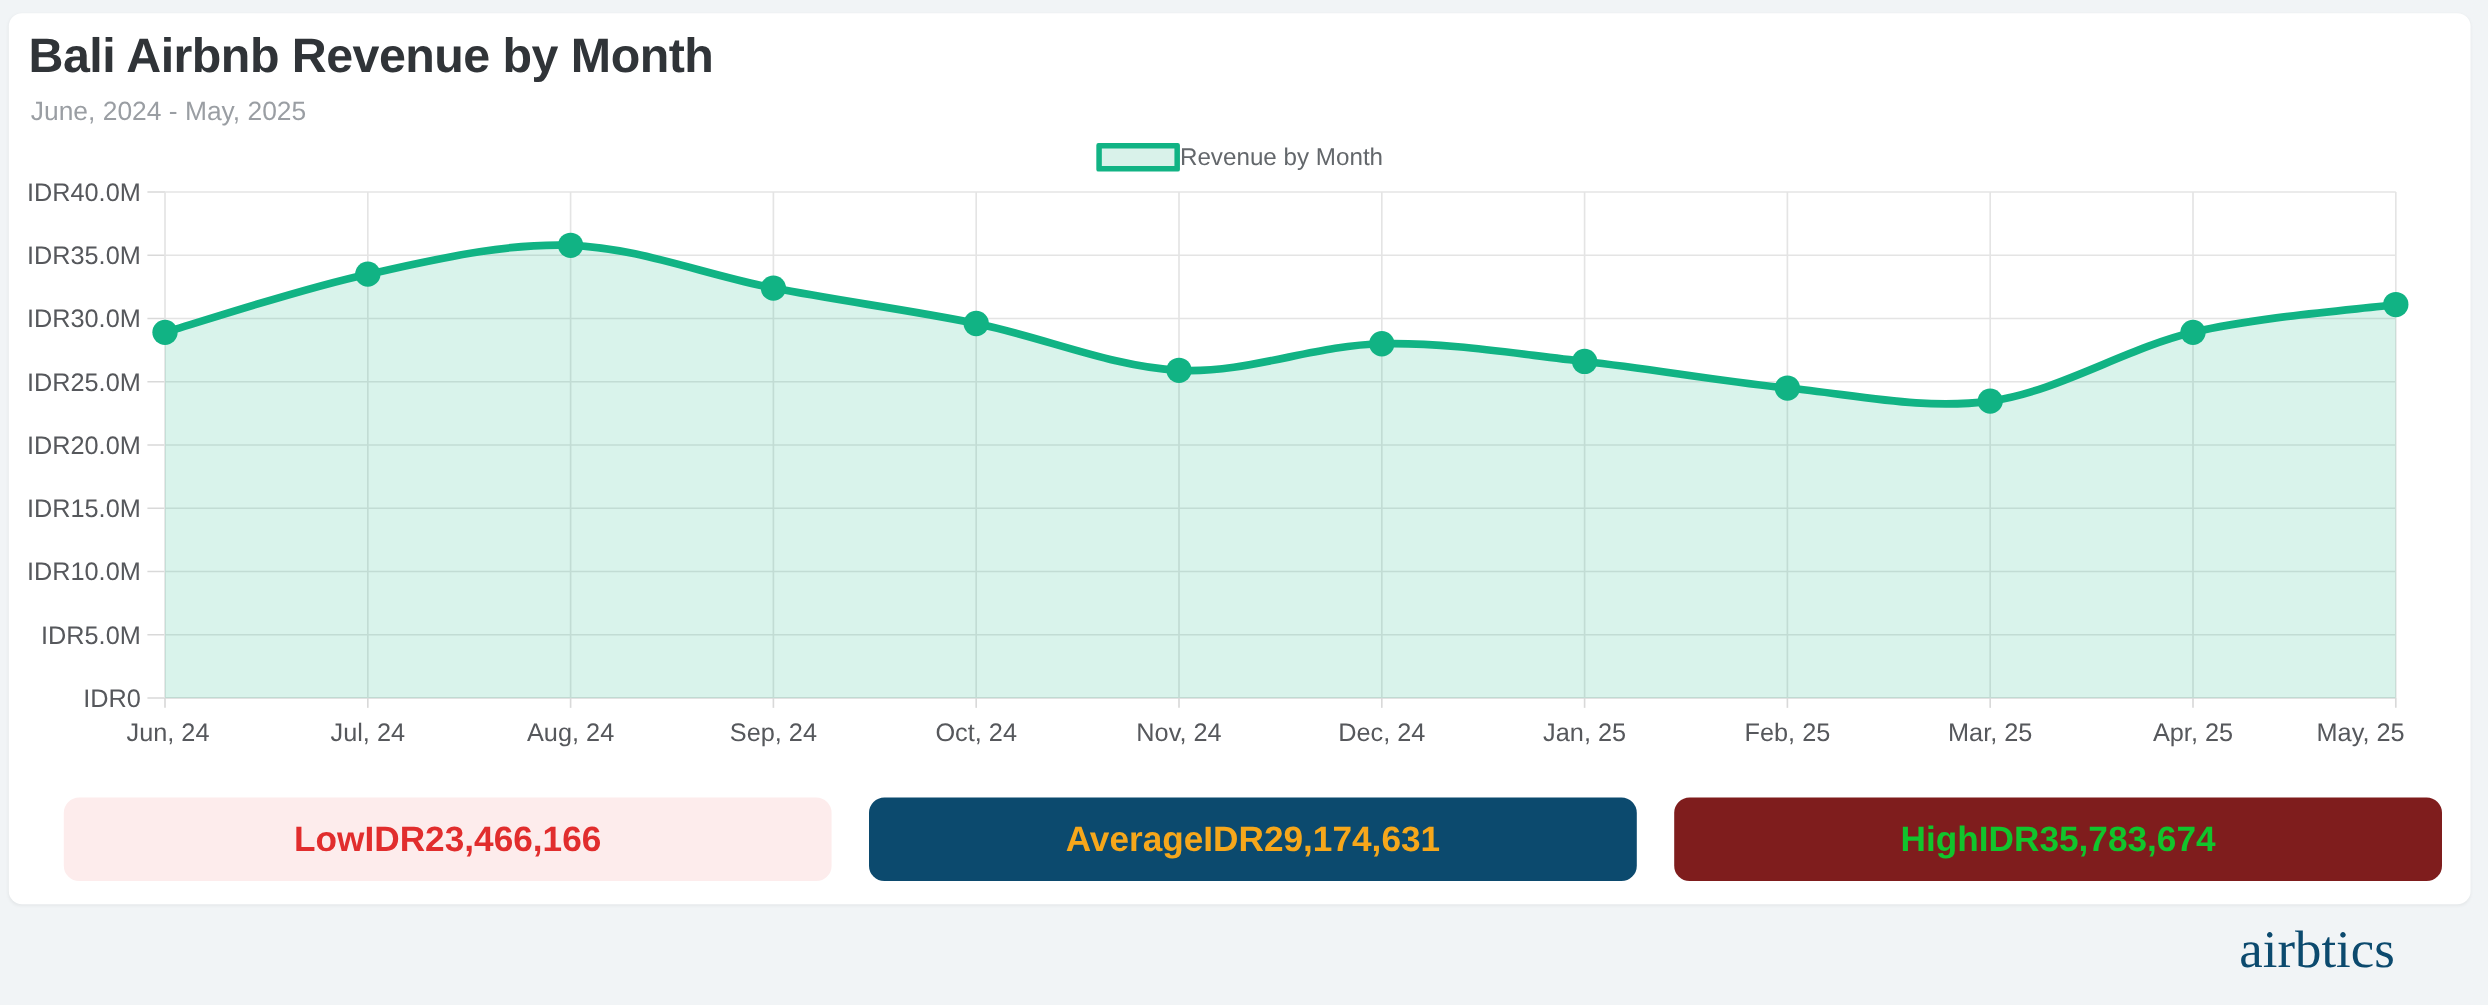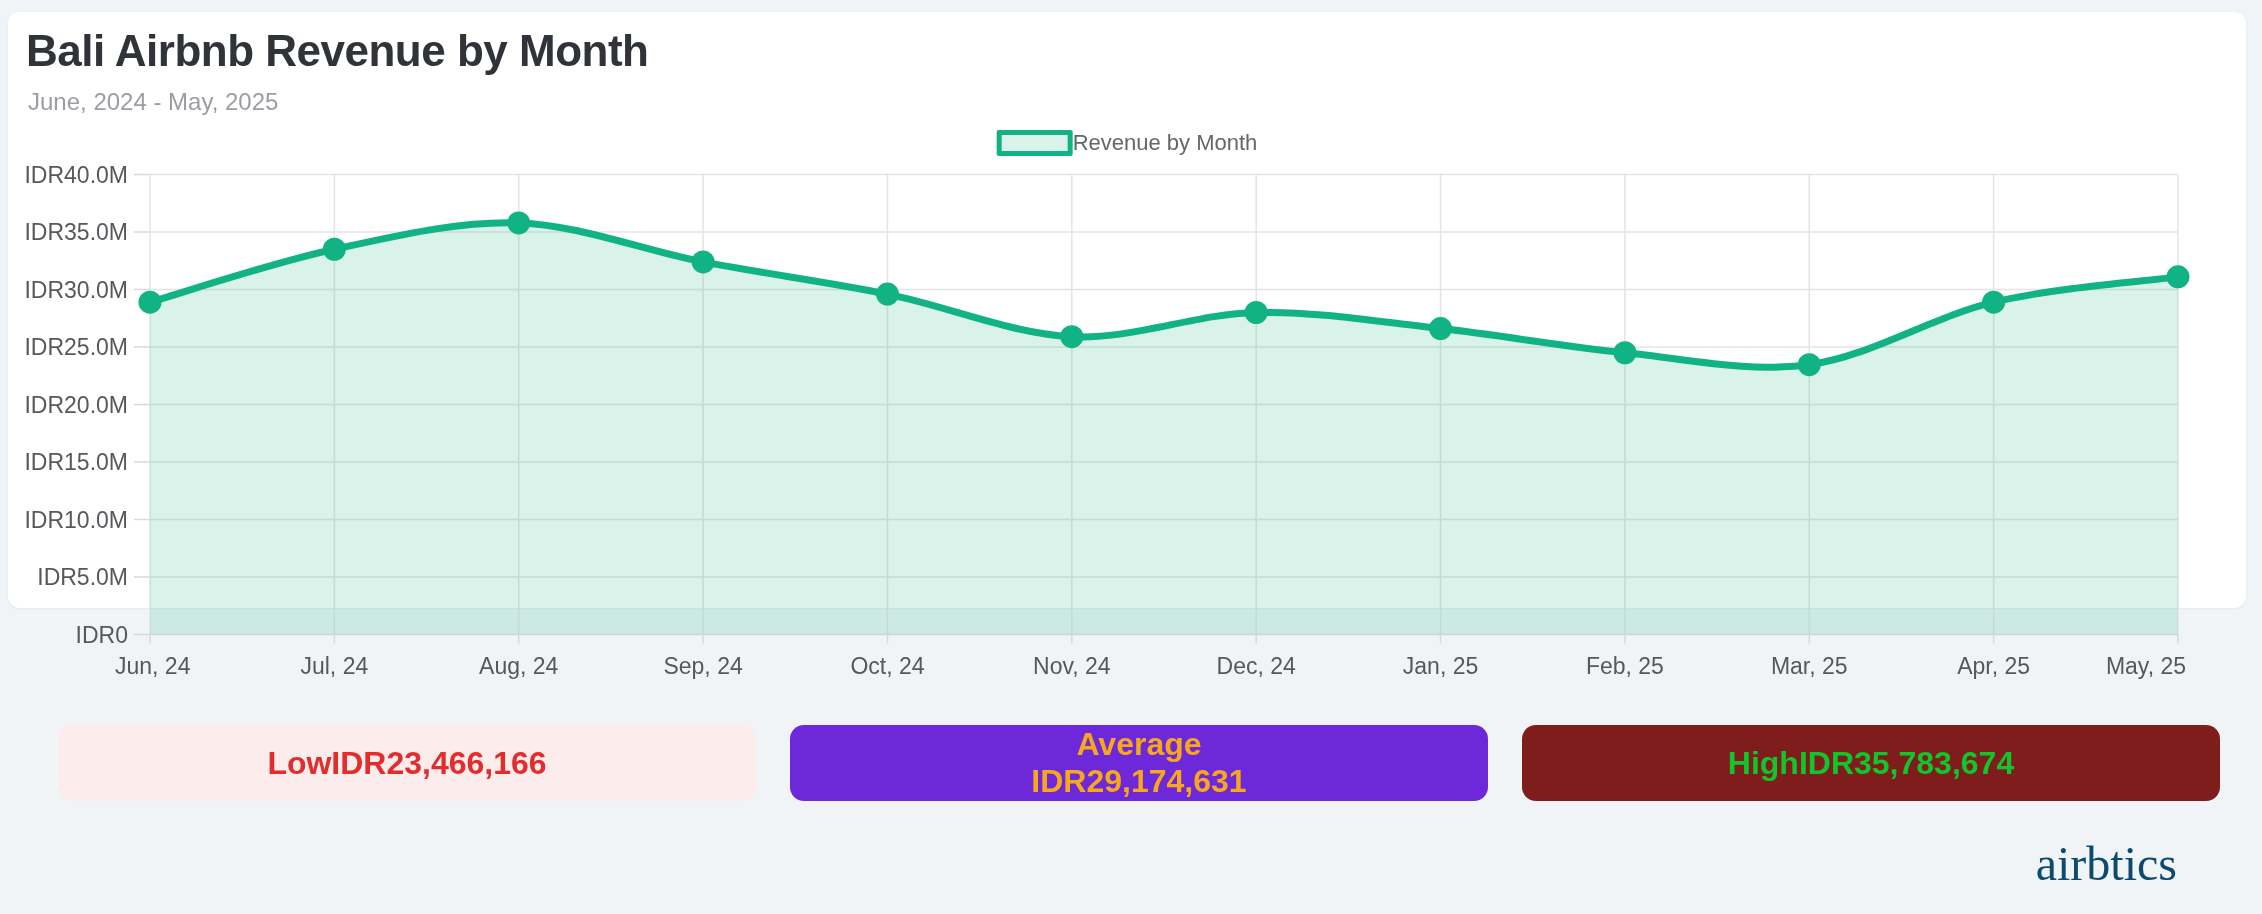--- a/index.html
+++ b/index.html
@@ -4,21 +4,21 @@
 <style>
   * { margin:0; padding:0; box-sizing:border-box; }
   html,body { width:2262px; height:914px; overflow:hidden; }
   body {
     font-family:"Liberation Sans", sans-serif;
     background:#f1f4f6;
     position:relative;
   }
   .card {
     position:absolute; left:8px; top:12px;
-    width:2238px; height:596px;
+    width:2238px; height:810px;
     background:#ffffff; border-radius:12px;
     box-shadow:0 1px 3px rgba(0,0,0,0.05);
   }
   .title {
     position:absolute; left:18px; top:14px;
     font-size:44px; font-weight:700; color:#303438;
     letter-spacing:-0.5px;
   }
   .subtitle {
     position:absolute; left:20px; top:76px;
@@ -140,21 +140,21 @@
         <circle cx="1801.2727272727273" cy="202.639091" r="11.5" fill="#11b384"></circle>
         <circle cx="1985.6363636363637" cy="140.14999999999998" r="11.5" fill="#11b384"></circle>
         <circle cx="2170" cy="114.85000000000002" r="11.5" fill="#11b384"></circle>
       </svg>
 
     <div class="stats">
       <div class="stat" style="background: rgb(253, 236, 236); color: rgb(225, 45, 45);">
         <span>Low</span>
         <span>IDR23,466,166</span>
       </div>
-      <div class="stat" style="background: #6d28d9; color: rgb(246, 167, 27); flex-direction: column;">
+      <div class="stat" style="background: #0c4a6e; color: rgb(246, 167, 27);">
         <span>Average</span>
         <span>IDR29,174,631</span>
       </div>
       <div class="stat" style="background: #7f1d1d; color: rgb(17, 197, 44);">
         <span>High</span>
         <span>IDR35,783,674</span>
       </div>
     </div>
   </div>
 

